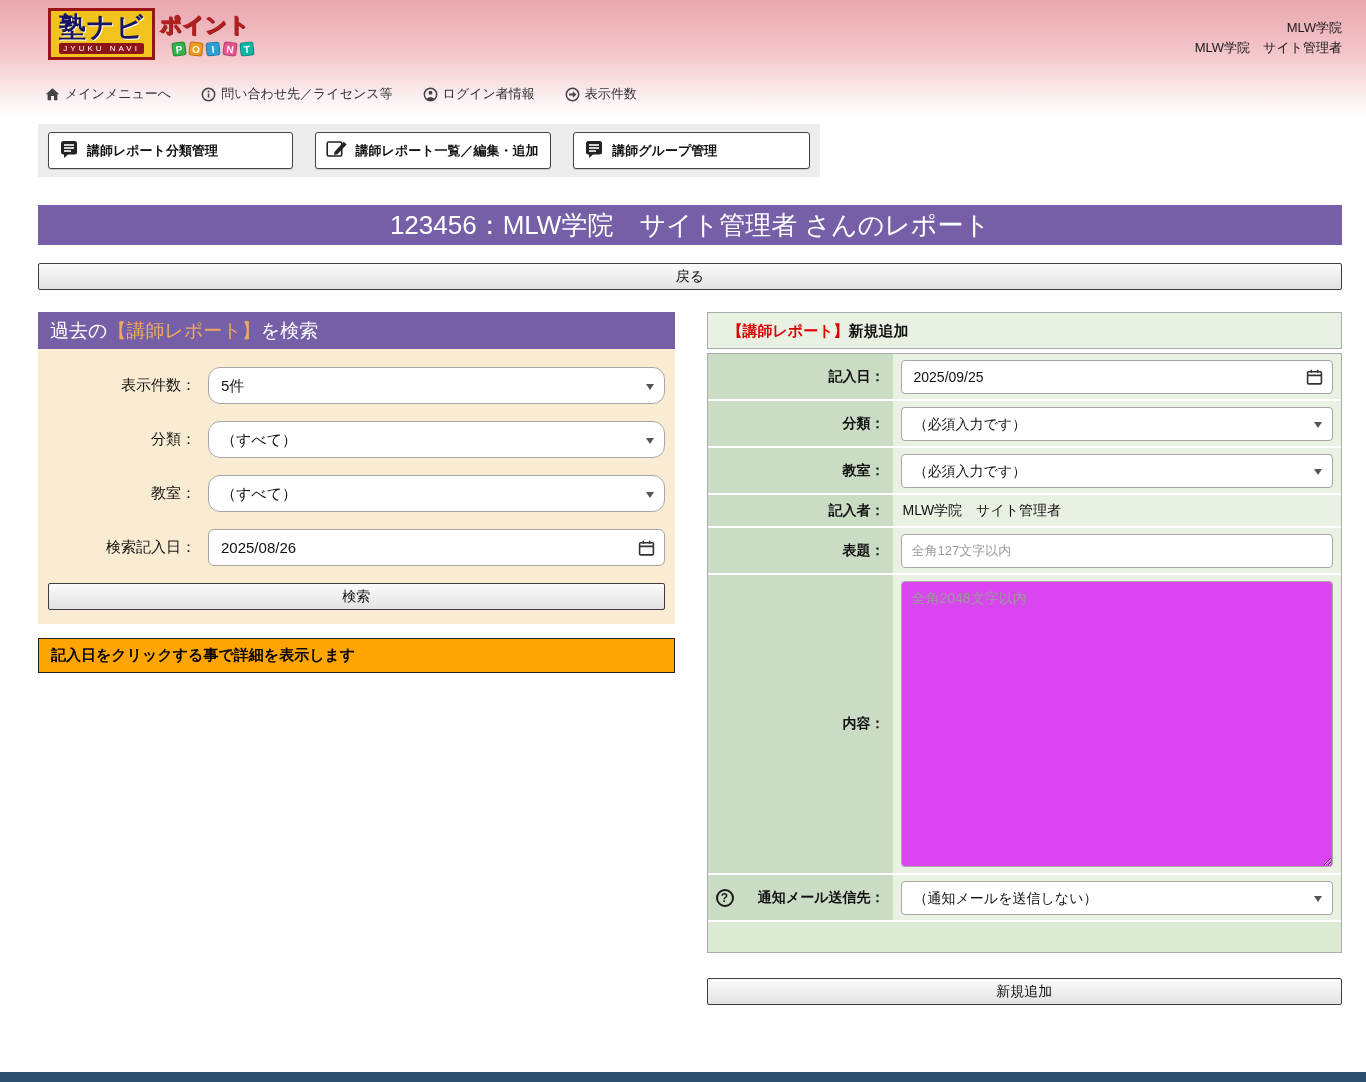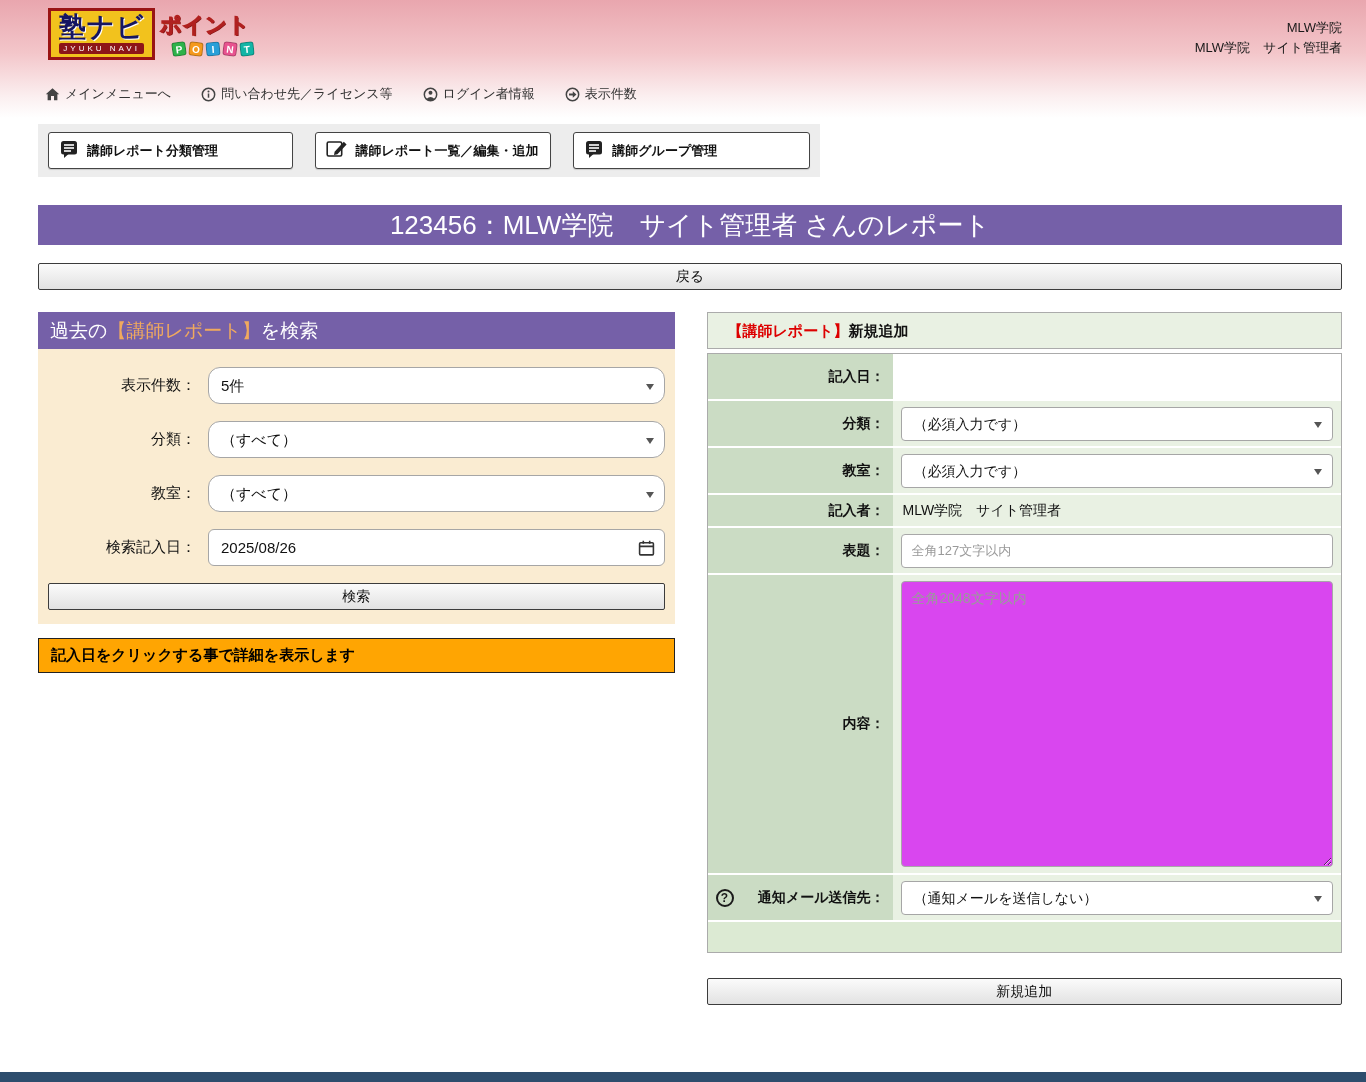--- a/index.html
+++ b/index.html
@@ -394,20 +394,33 @@
 
     <div class="col-right">
       <div class="report-header">
         <span class="hl">【講師レポート】</span><span>新規追加</span>
       </div>
 
       <div class="report-table">
 
         <div class="trow h47">
           <div class="tlabel">記入日：</div>
+          <div class="tvalue">
+            <span class="date-wrap sm">
+              <input type="text" value="2025/09/25" style="">
+              <span class="cal-icon">
+                  <svg width="17" height="17" viewBox="0 0 16 16">
+                    <rect x="1.5" y="3" width="13" height="11.5" rx="1" fill="none" stroke="#333" stroke-width="1.5"></rect>
+                    <line x1="1.5" y1="6.5" x2="14.5" y2="6.5" stroke="#333" stroke-width="1.5"></line>
+                    <line x1="5" y1="1.2" x2="5" y2="4" stroke="#333" stroke-width="1.5"></line>
+                    <line x1="11" y1="1.2" x2="11" y2="4" stroke="#333" stroke-width="1.5"></line>
+                  </svg>
+                </span>
+            </span>
+          </div>
         </div>
 
         <div class="trow h47">
           <div class="tlabel">分類：</div>
           <div class="tvalue">
             <span class="sel-wrap sm">
               <select>
                 <option>（必須入力です）</option>
               </select>
               <span class="chevron"></span>

